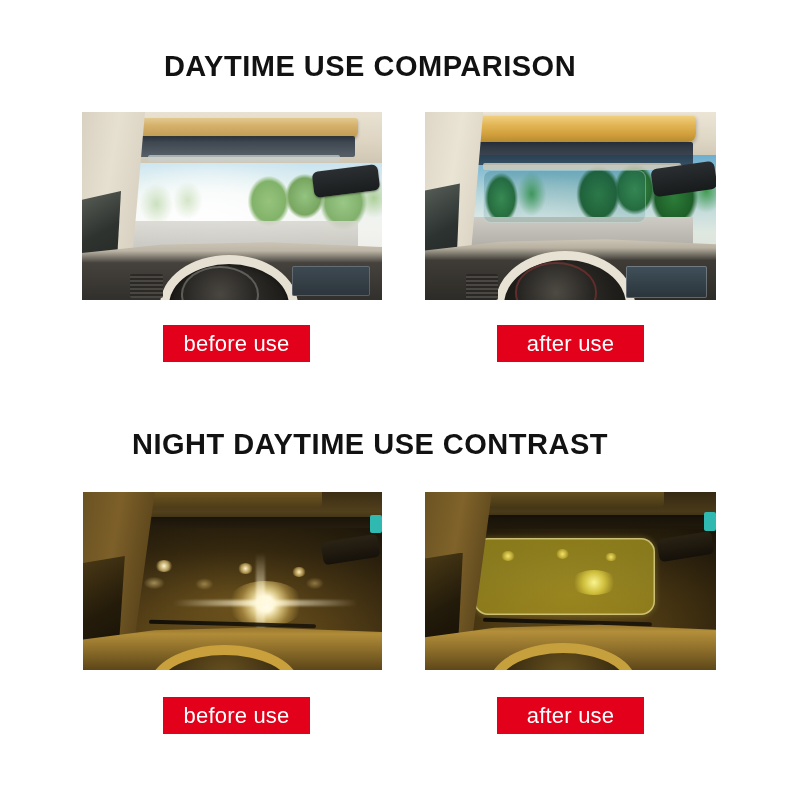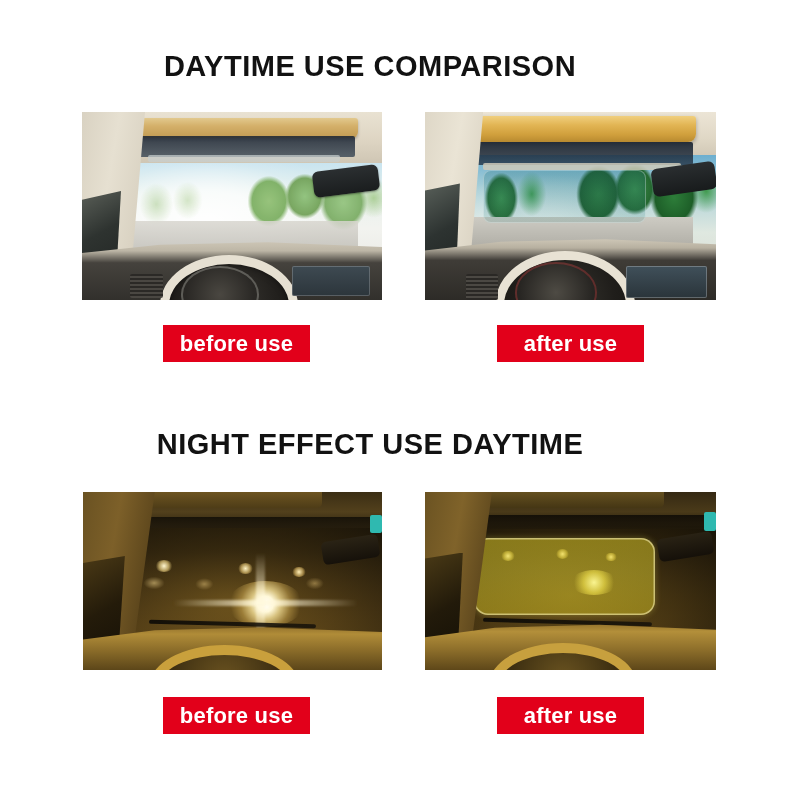--- a/index.html
+++ b/index.html
@@ -465,21 +465,21 @@
     border-radius: 2px;
   }
 
   
   .label {
     position: absolute;
     background: #e2001a;
     color: #ffffff;
     font-family: "Liberation Sans", sans-serif;
     font-size: 22px;
-    font-weight: bold;
+    font-weight: normal;
     letter-spacing: 0.2px;
     display: flex;
     align-items: center;
     justify-content: center;
     height: 37px;
   }
   #label-day-before   { left: 163px; top: 325px; width: 147px; }
   #label-day-after    { left: 497px; top: 325px; width: 147px; }
   #label-night-before { left: 163px; top: 697px; width: 147px; }
   #label-night-after  { left: 497px; top: 697px; width: 147px; }
@@ -531,21 +531,21 @@
       <div class="gauge"></div>
       <div class="vent"></div>
       <div class="screen"></div>
     </div>
   </div>
 
   <div class="label" id="label-day-before">before use</div>
 
   <div class="label" id="label-day-after">after use</div>
 
-  <div class="section-title" id="title-night">NIGHT EFFECT USE DAYTIME</div>
+  <div class="section-title" id="title-night">NIGHT DAYTIME USE CONTRAST</div>
 
   <div class="photo" id="photo-night-before">
     <div class="photo-inner">
       <div class="sky"></div>
       <div class="roadlights"></div>
       <div class="lamp1"></div>
       <div class="lamp2"></div>
       <div class="lamp3"></div>
       <div class="glare"></div>
       <div class="glare-ray-h"></div>

